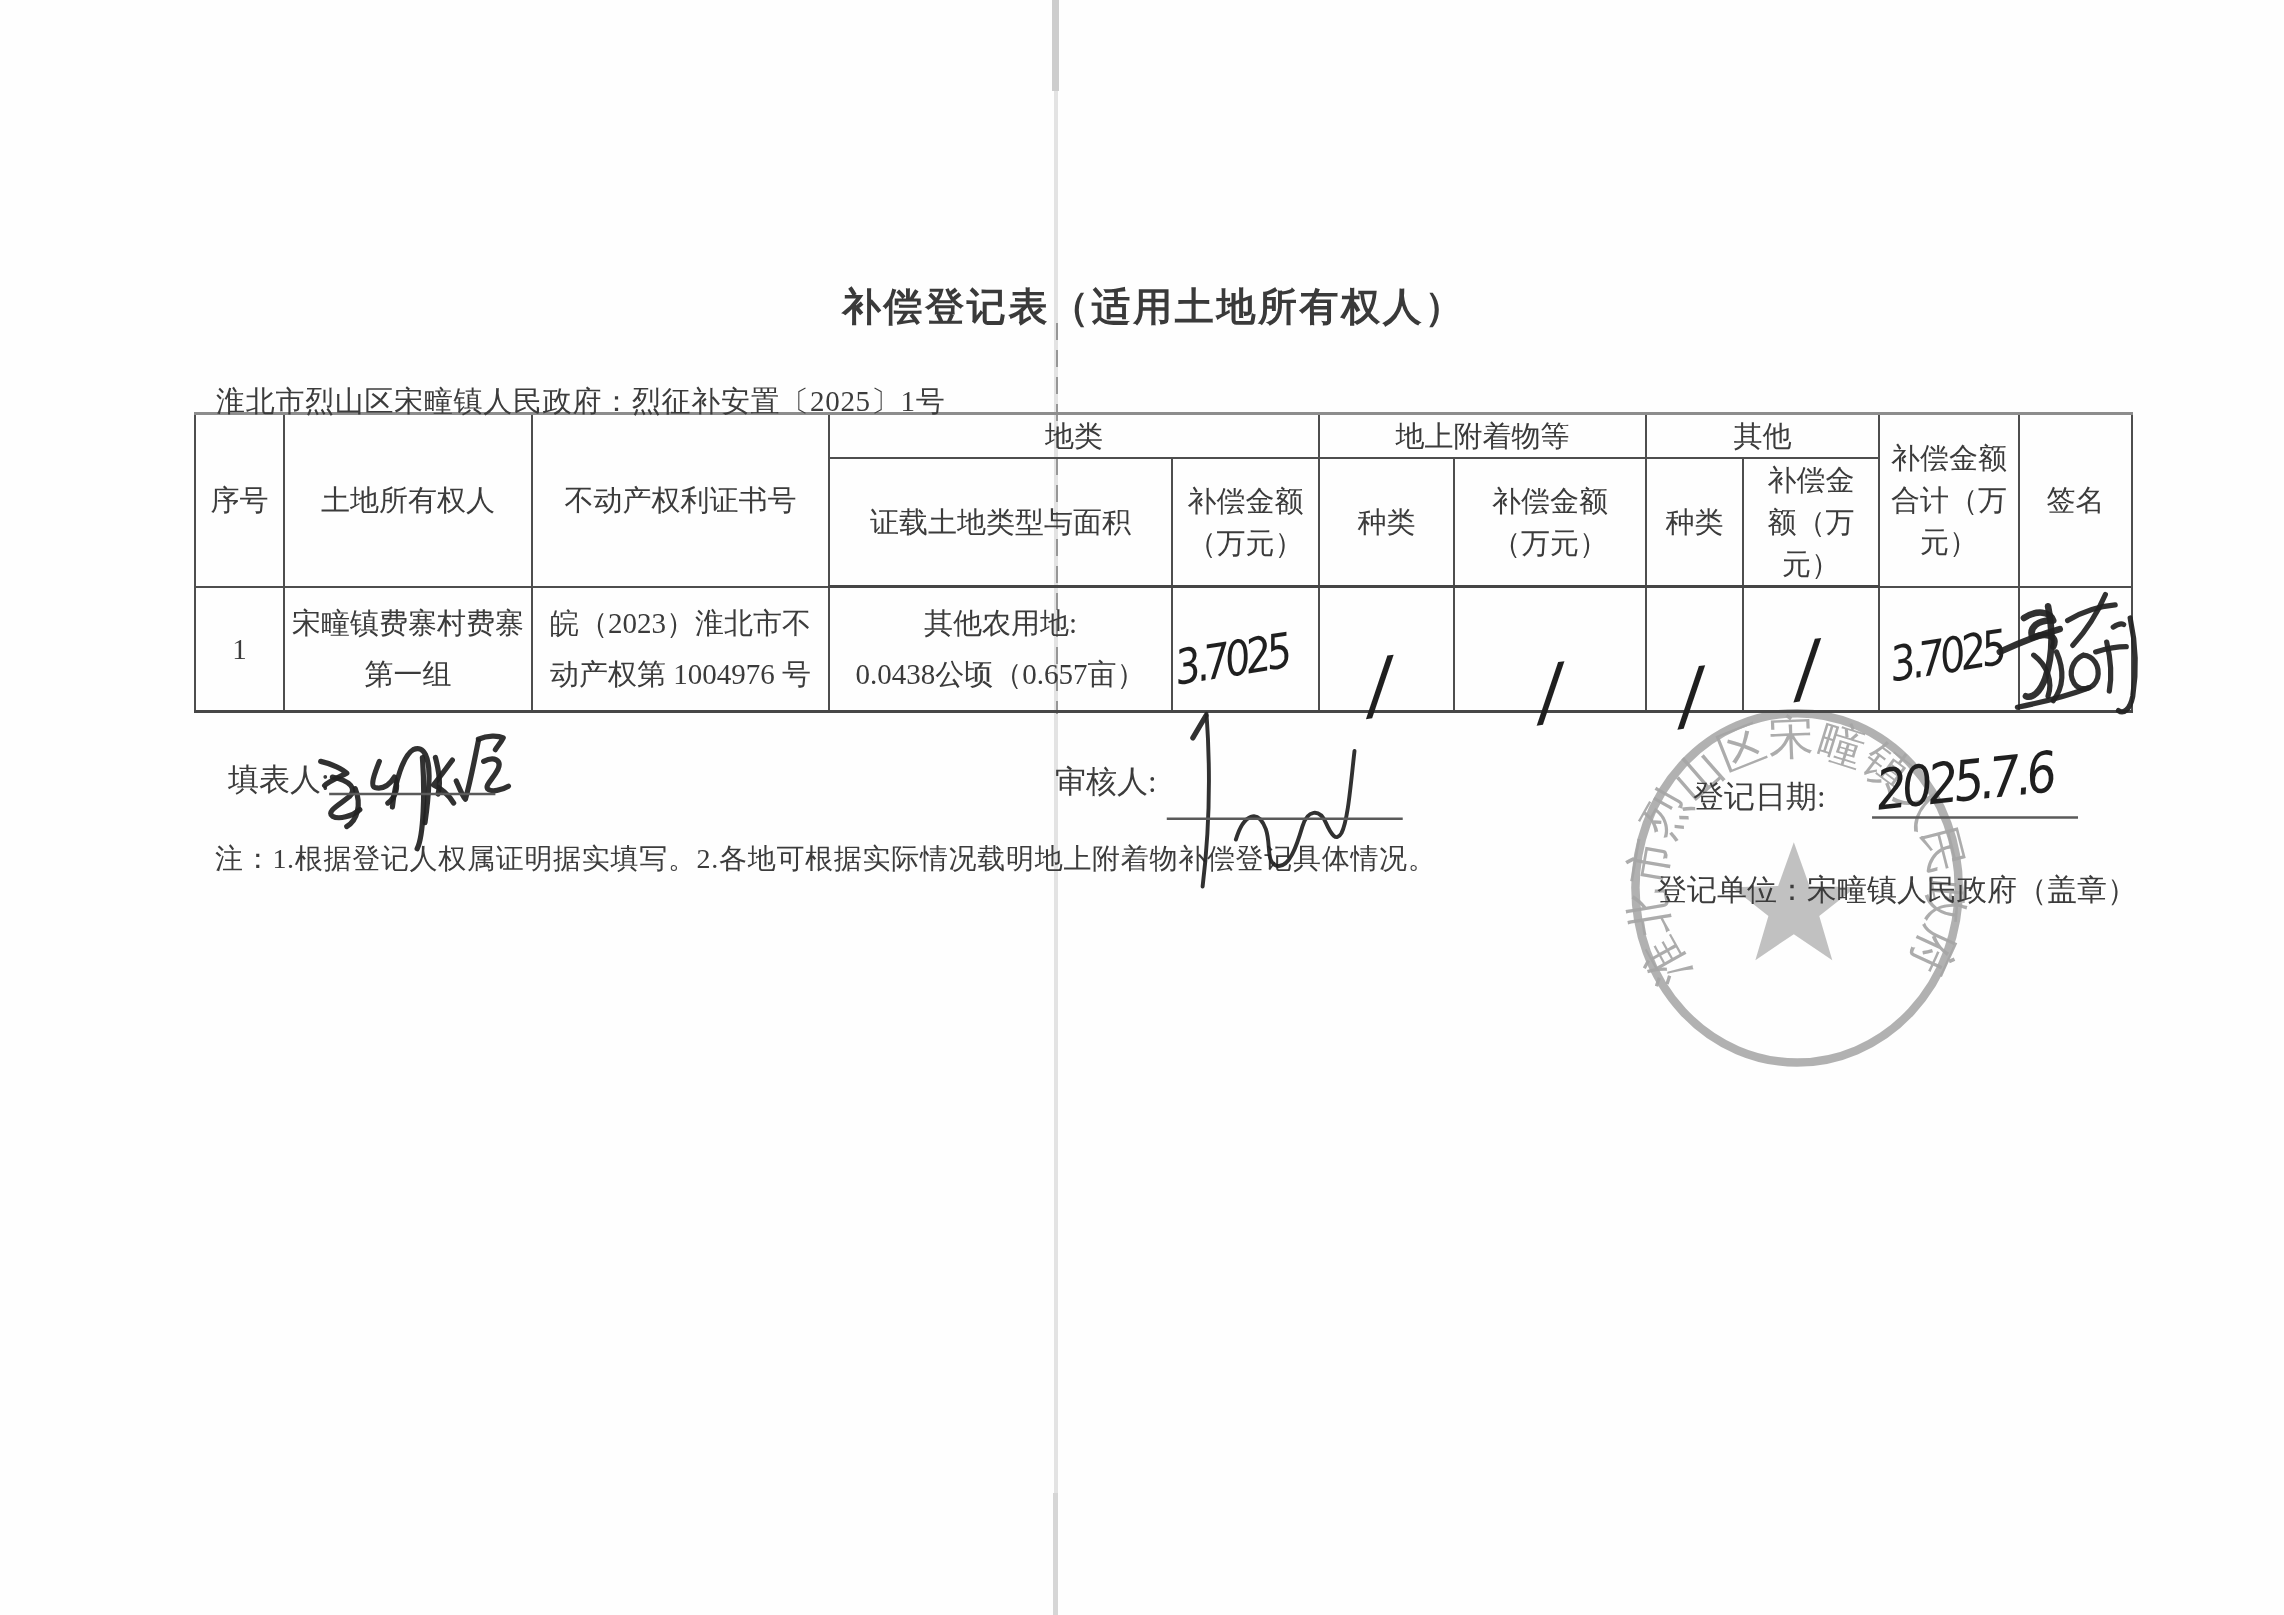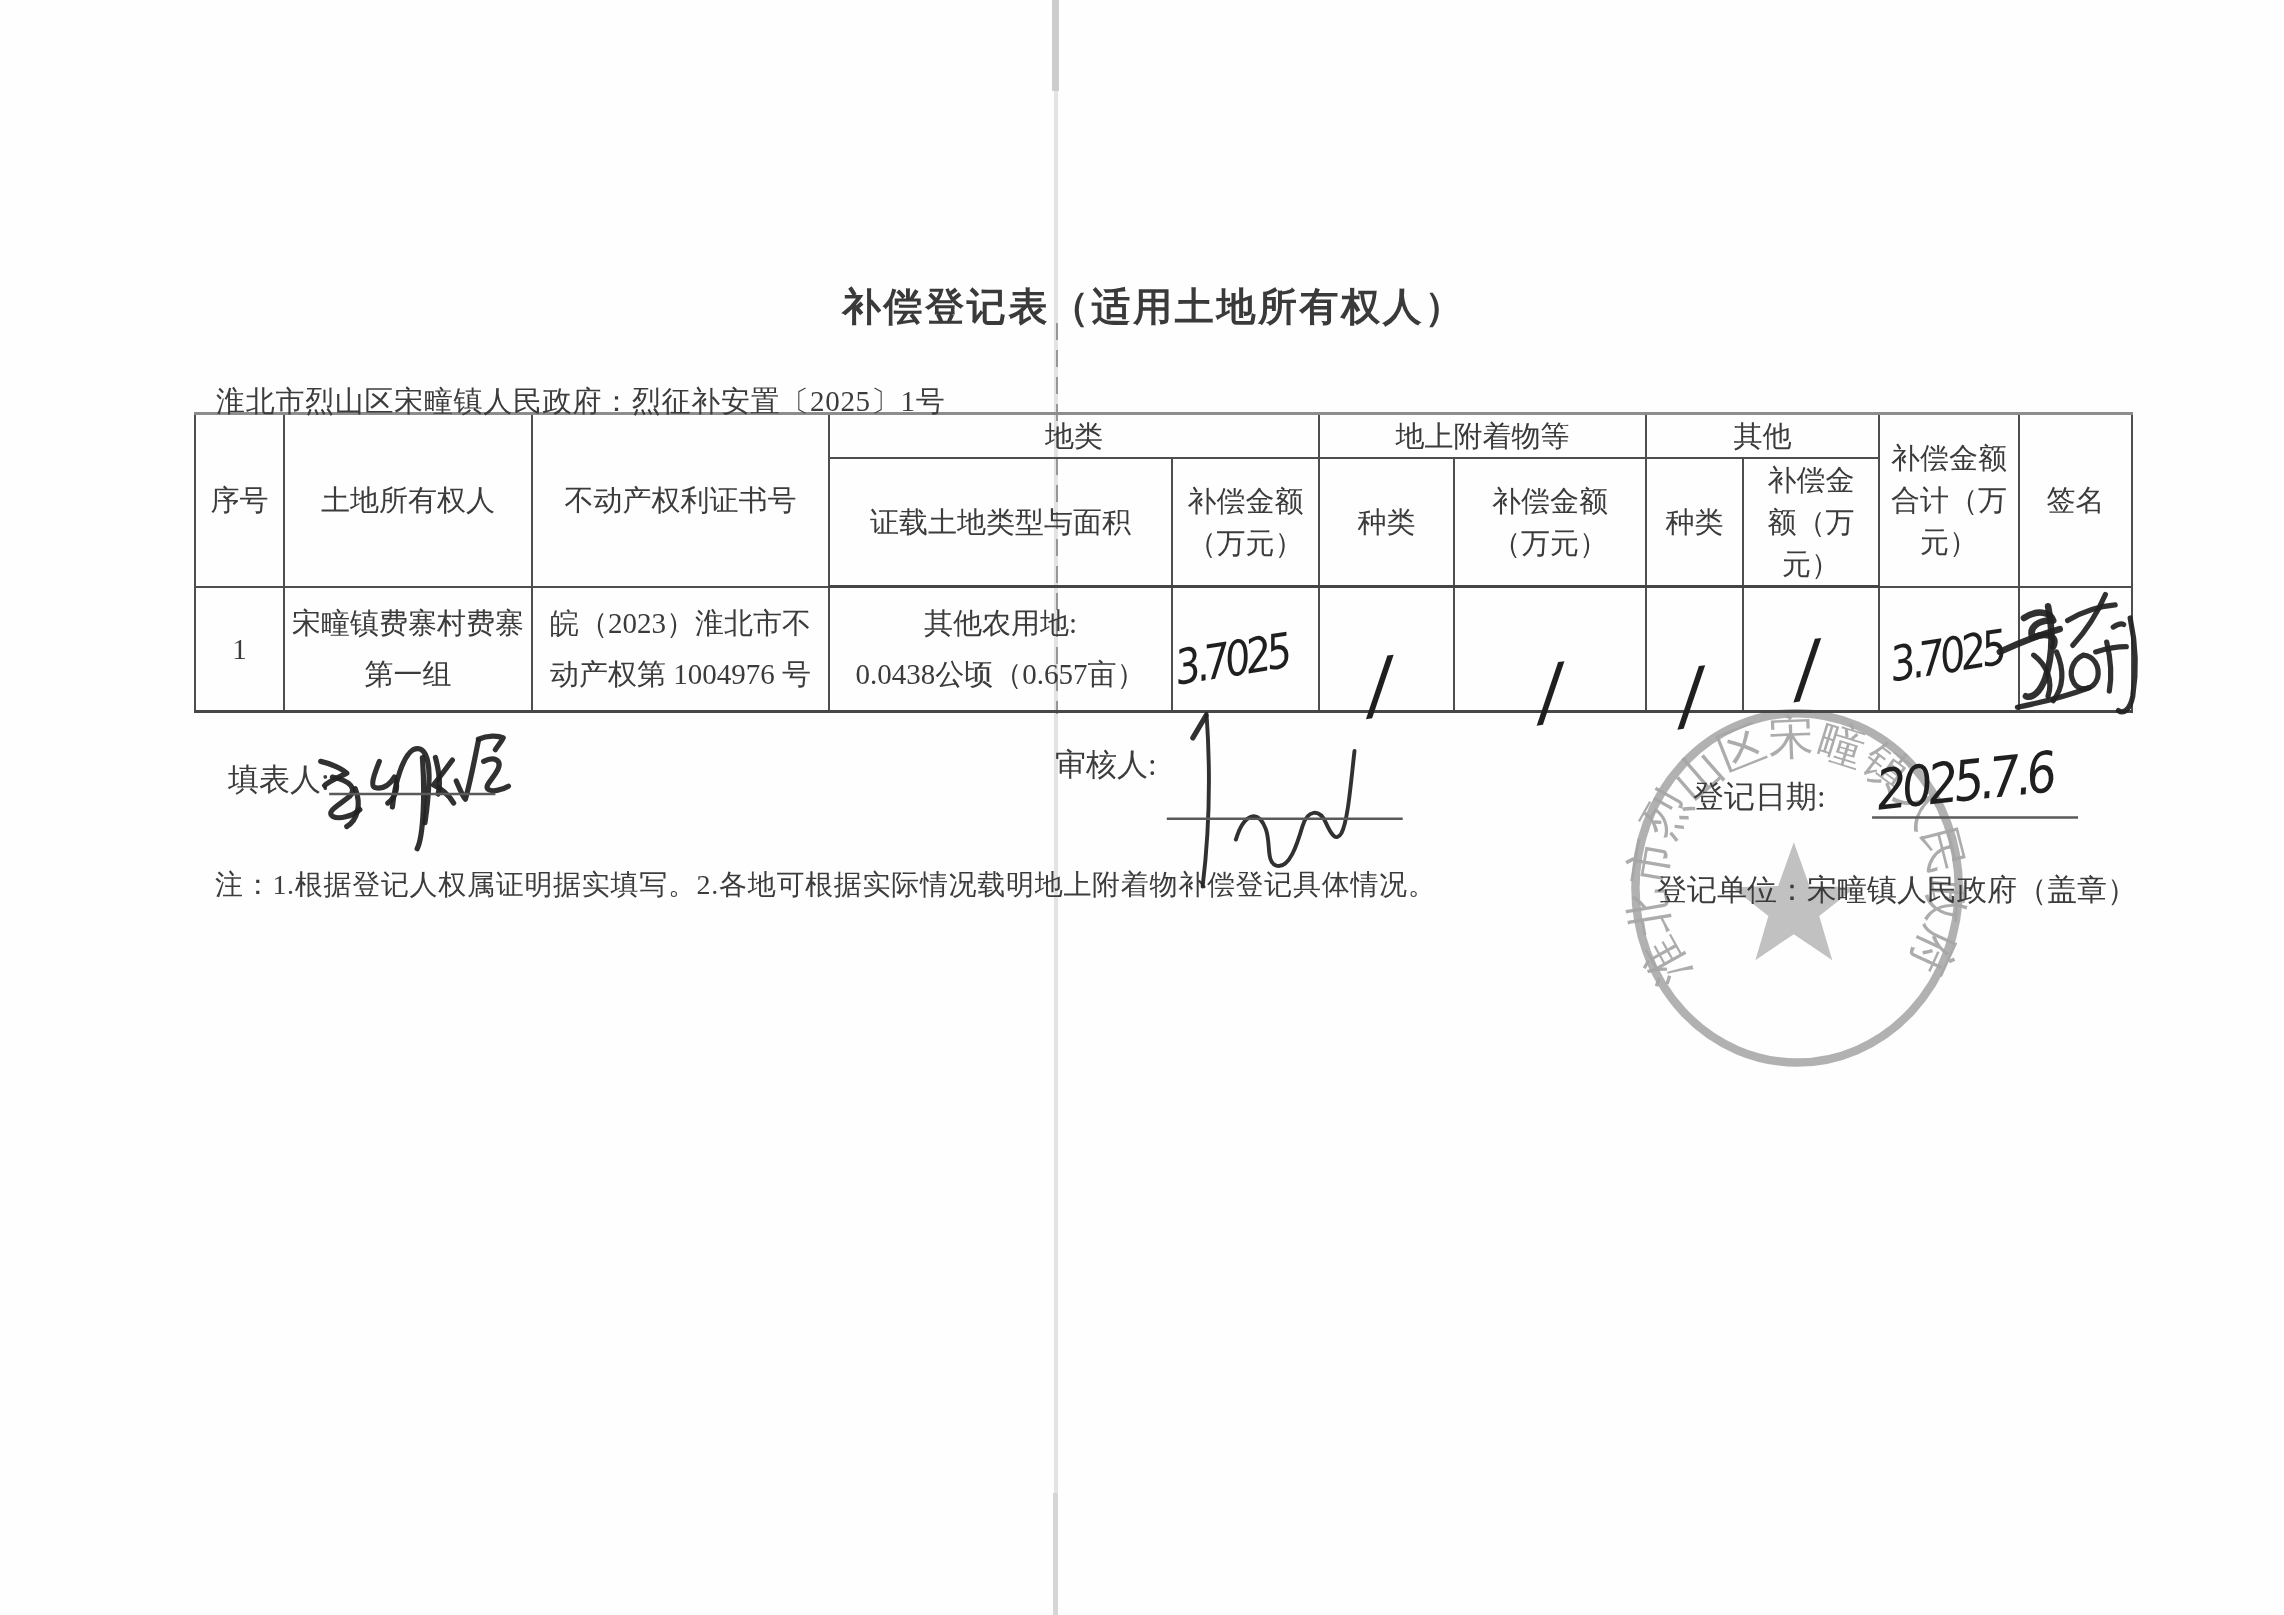--- a/index.html
+++ b/index.html
@@ -46,25 +46,25 @@
   tr.subrow{height:128px;}
   tr.datarow{height:125px;}
   tr.subrow th{border-bottom:3.3px solid #454545;}
   tr.datarow td{line-height:1.75;}
   .hdr-narrow{display:inline-block;max-width:124px;}
   .hdr-tight{display:inline-block;max-width:98px;}
   td.cell-landtype{text-align:left;padding-left:10.4px;}
 
   .footer-label{position:absolute;font-size:31px;color:#3c3c3c;z-index:4;white-space:nowrap;}
   .lab-filler{left:228px;top:759px;}
-  .lab-reviewer{left:1055px;top:744px;}
+  .lab-reviewer{left:1055px;top:761px;}
   .lab-regdate{left:1693px;top:776px;font-size:31px;}
   .lab-regunit{left:1657px;top:870px;font-size:30px;}
   .note-line{
-    position:absolute;left:215px;top:866px;font-size:28px;letter-spacing:0.7px;
+    position:absolute;left:215px;top:840px;font-size:28px;letter-spacing:0.7px;
     color:#3c3c3c;z-index:4;white-space:nowrap;
   }
 
   svg.stamp-layer{position:absolute;left:0;top:0;z-index:1;pointer-events:none;}
   svg.ink-layer{position:absolute;left:0;top:0;z-index:6;pointer-events:none;}
   .seal-text{font-family:"Liberation Serif", serif;font-size:72px;fill:#a6a6a6;opacity:.92;}
   .ink{stroke:#212121;fill:none;stroke-linecap:round;stroke-linejoin:round;opacity:.93;}
   .ink-b{stroke-width:10px;}
   .ink-m{stroke-width:8px;}
   .ink-t{stroke-width:6px;}

